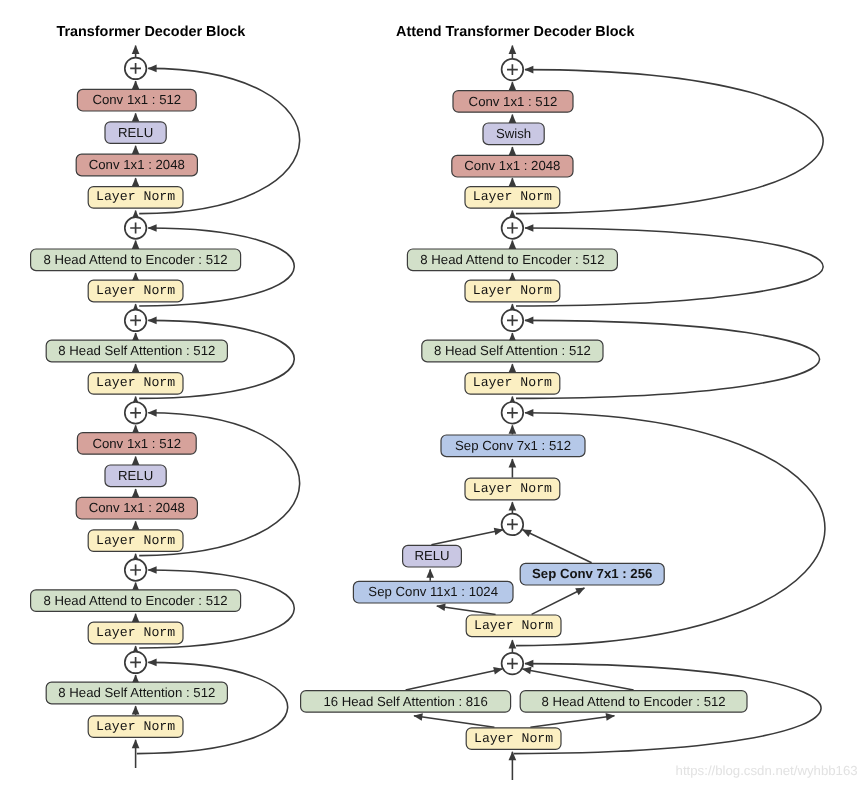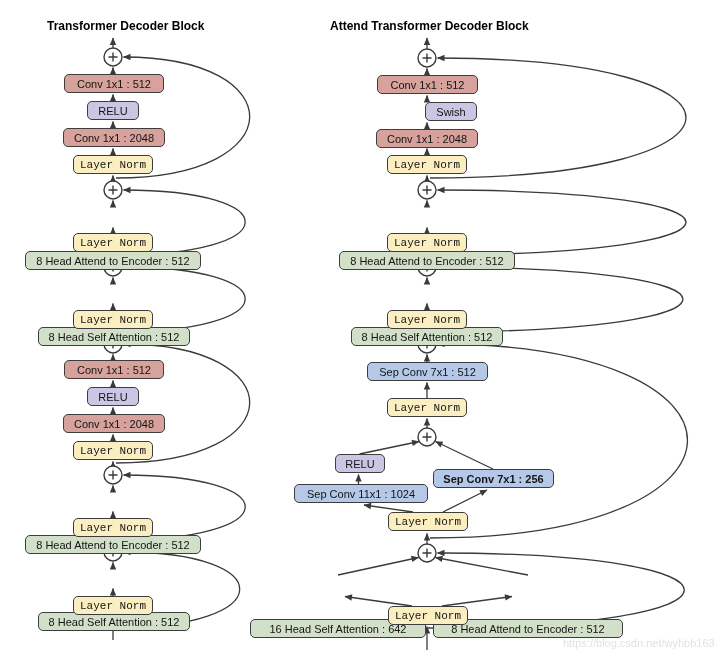--- a/index.html
+++ b/index.html
@@ -6,21 +6,21 @@
   .stage{position:relative;width:720px;height:665px;background:#ffffff;overflow:hidden;
          font-family:"Liberation Sans",sans-serif;}
   .stage svg{position:absolute;left:0;top:0;}
   .title{position:absolute;font-size:12px;font-weight:bold;color:#000000;white-space:nowrap;}
   .node{position:absolute;height:19px;box-sizing:border-box;border:1.5px solid #3d3d3d;
         border-radius:5px;display:flex;align-items:center;justify-content:center;
         font-size:11px;color:#141414;white-space:nowrap;}
   .conv{background:var(--c-conv,#d6a29b);}
   .act{background:var(--c-act,#c9c7e3);}
   .norm{background:var(--c-norm,#fbefc2);font-family:Liberation Mono, monospace;}
-  .attn{background:var(--c-attn,#d2e0c9);margin-top:44px;}
+  .attn{background:var(--c-attn,#d2e0c9);}
   .sep{background:var(--c-sep,#b5c8e8);}
   .fl{fill:none;stroke:var(--c-line,#3a3a3a);stroke-width:1.3px;}
   .pc{fill:#ffffff;stroke:var(--c-line,#3a3a3a);stroke-width:1.4px;}
   .ps{fill:none;stroke:var(--c-line,#3a3a3a);stroke-width:1.4px;}
   .watermark{position:absolute;font-size:11px;color:#e2e2e2;white-space:nowrap;}
 </style>
 </head>
 <body>
 
 <div class="stage">
@@ -172,32 +172,32 @@
   <div class="node conv" style="left:64px;top:360px;width:100px;">Conv 1x1 : 512</div>
   <div class="node act" style="left:87px;top:387px;width:52px;">RELU</div>
   <div class="node conv" style="left:63px;top:414px;width:102px;">Conv 1x1 : 2048</div>
   <div class="node norm" style="left:73px;top:441px;width:80px;">Layer Norm</div>
   <div class="node attn" style="left:25px;top:491px;width:176px;">8 Head Attend to Encoder : 512</div>
   <div class="node norm" style="left:73px;top:518px;width:80px;">Layer Norm</div>
   <div class="node attn" style="left:38px;top:568px;width:152px;">8 Head Self Attention : 512</div>
   <div class="node norm" style="left:73px;top:596px;width:80px;">Layer Norm</div>
 
   <div class="node conv" style="left:377px;top:75px;width:101px;">Conv 1x1 : 512</div>
-  <div class="node act" style="left:425px;top:102px;width:52px;">Swish</div>
+  <div class="node act" style="left:402px;top:102px;width:52px;">Swish</div>
   <div class="node conv" style="left:376px;top:129px;width:102px;">Conv 1x1 : 2048</div>
   <div class="node norm" style="left:387px;top:155px;width:80px;">Layer Norm</div>
   <div class="node attn" style="left:339px;top:207px;width:176px;">8 Head Attend to Encoder : 512</div>
   <div class="node norm" style="left:387px;top:233px;width:80px;">Layer Norm</div>
   <div class="node attn" style="left:351px;top:283px;width:152px;">8 Head Self Attention : 512</div>
   <div class="node norm" style="left:387px;top:310px;width:80px;">Layer Norm</div>
   <div class="node sep" style="left:367px;top:362px;width:121px;">Sep Conv 7x1 : 512</div>
   <div class="node norm" style="left:387px;top:398px;width:80px;">Layer Norm</div>
   <div class="node act" style="left:335px;top:454px;width:50px;">RELU</div>
   <div class="node sep" style="left:294px;top:484px;width:134px;">Sep Conv 11x1 : 1024</div>
   <div class="node sep" style="left:433px;top:469px;width:121px;font-weight:bold;">Sep Conv 7x1 : 256</div>
   <div class="node norm" style="left:388px;top:512px;width:80px;">Layer Norm</div>
-  <div class="node attn" style="left:250px;top:575px;width:176px;">16 Head Self Attention : 642</div>
+  <div class="node attn" style="left:250px;top:575px;width:176px;">16 Head Self Attention : 816</div>
   <div class="node attn" style="left:433px;top:575px;width:190px;">8 Head Attend to Encoder : 512</div>
   <div class="node norm" style="left:388px;top:606px;width:80px;">Layer Norm</div>
 
   <div class="watermark" style="left:563px;top:637px;">https://blog.csdn.net/wyhbb163</div>
 
 </div>
 
 </body></html>

